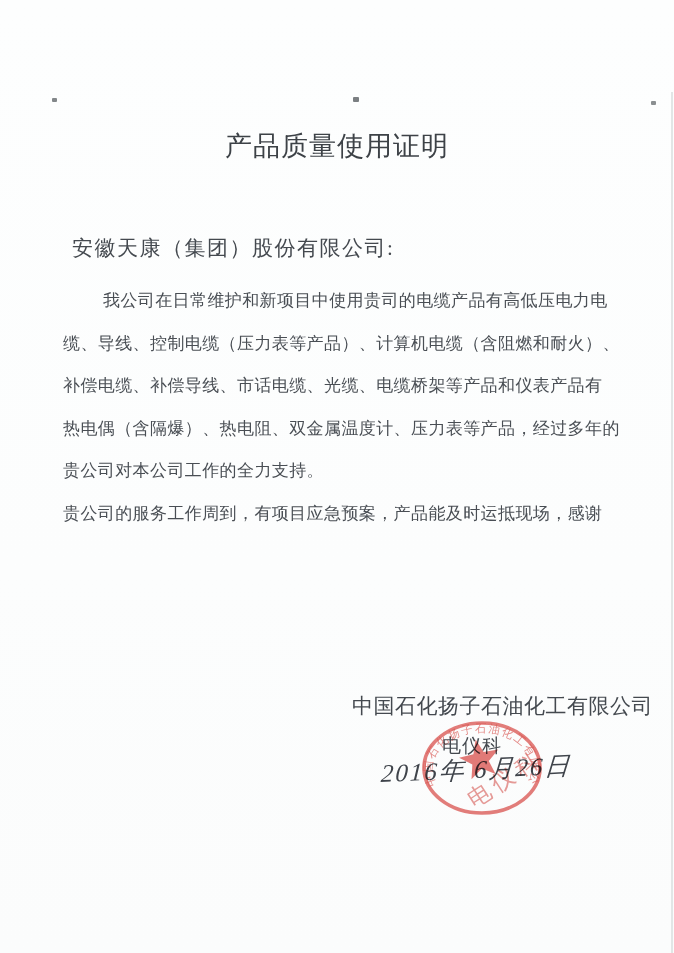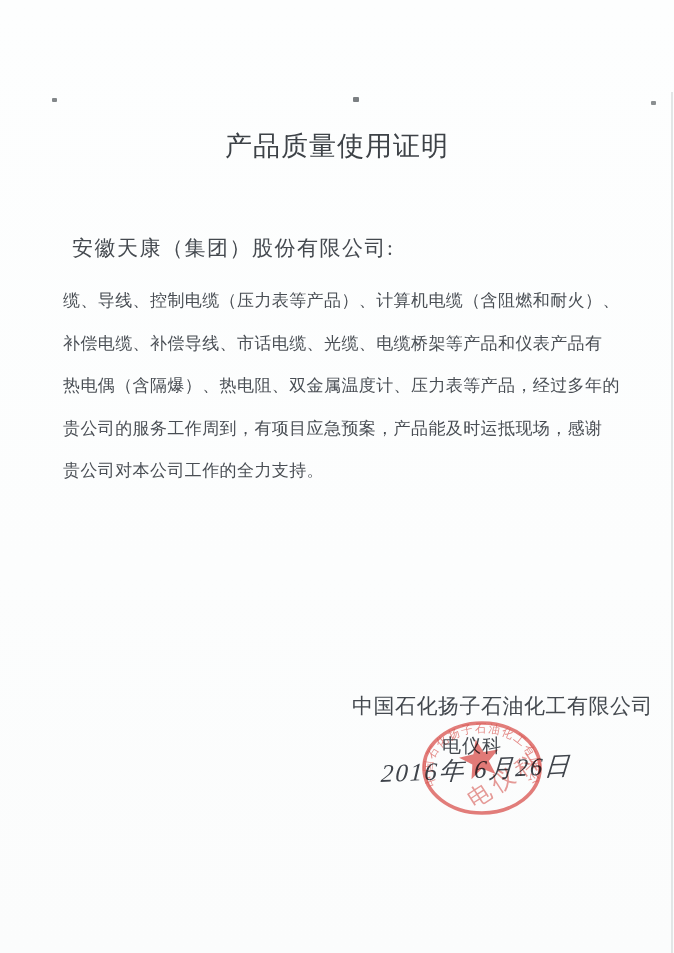--- a/index.html
+++ b/index.html
@@ -110,25 +110,26 @@
   <div class="speck s1"></div>
   <div class="speck s2"></div>
   <div class="speck s3"></div>
   <div class="edge-shadow"></div>
 
   <div class="doc-title">产品质量使用证明</div>
 
   <div class="salutation">安徽天康（集团）股份有限公司:</div>
 
   <div class="body-text">
+    <div class="body-line indent">我公司在日常维护和新项目中使用贵司的电缆产品有高低压电力电</div>
     <div class="body-line">缆、导线、控制电缆（压力表等产品）、计算机电缆（含阻燃和耐火）、</div>
     <div class="body-line">补偿电缆、补偿导线、市话电缆、光缆、电缆桥架等产品和仪表产品有</div>
     <div class="body-line">热电偶（含隔爆）、热电阻、双金属温度计、压力表等产品，经过多年的</div>
+    <div class="body-line">贵公司对本公司工作的全力支持。</div>
     <div class="body-line">贵公司的服务工作周到，有项目应急预案，产品能及时运抵现场，感谢</div>
-    <div class="body-line">贵公司对本公司工作的全力支持。</div>
   </div>
 
   <div class="sig-company">中国石化扬子石油化工有限公司</div>
   <div class="sig-dept">电仪科</div>
   <div class="sig-date">2016年 6月26日</div>
 
   <svg class="seal" viewBox="0 0 200 160" xmlns="http://www.w3.org/2000/svg">
     <defs>
       <path id="seal-arc" d="M 57 100 A 50 37 0 1 1 143 100" fill="none"></path>
     </defs>

